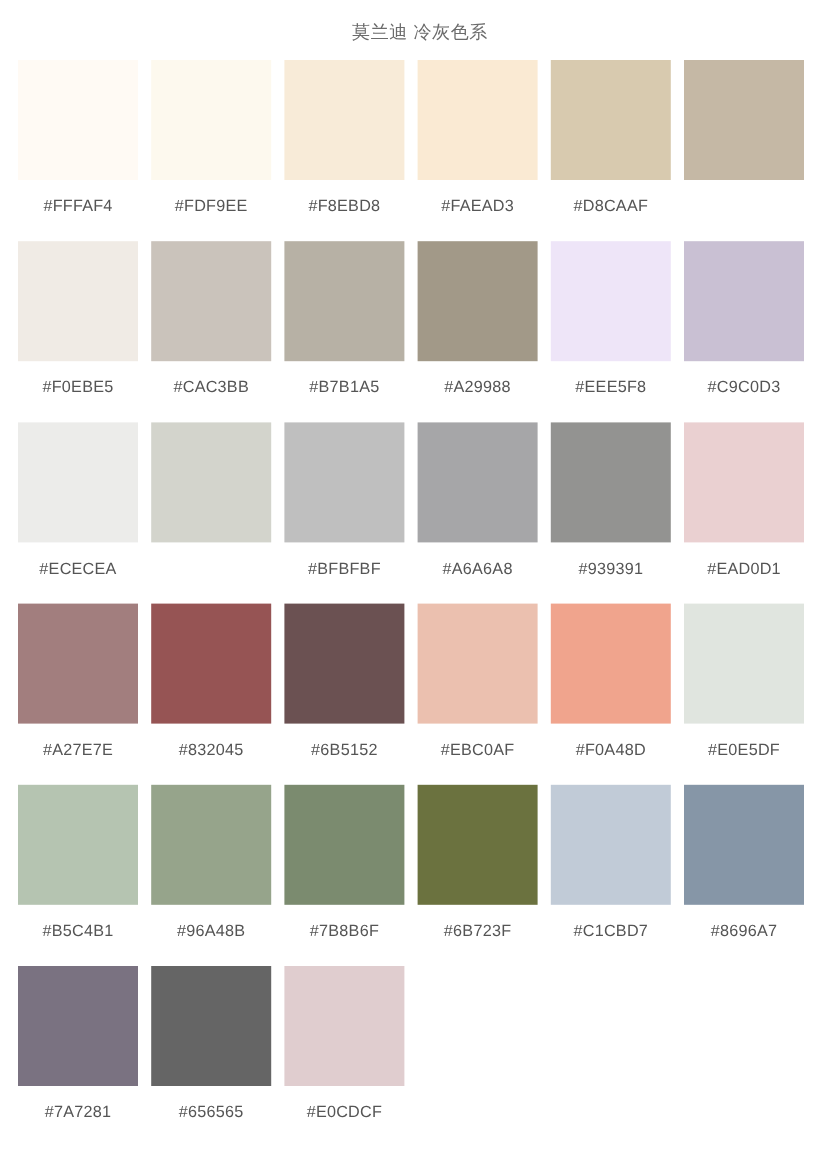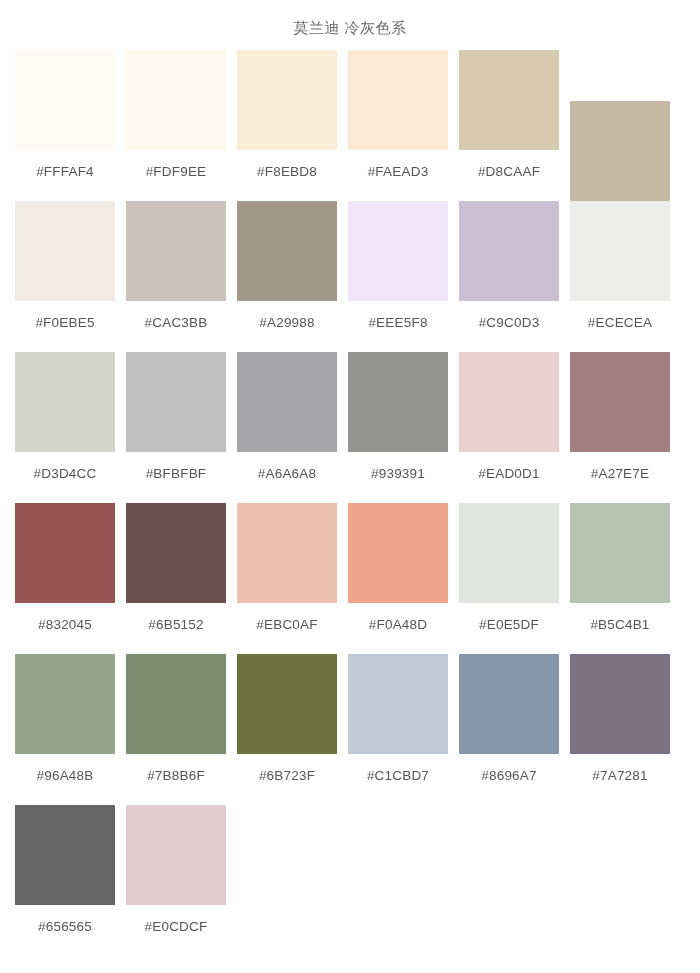--- a/index.html
+++ b/index.html
@@ -37,21 +37,20 @@
     grid-template-columns: repeat(6, 100px);
     column-gap: 11px;
     row-gap: 0px;
     box-sizing: border-box;
   }
   .swatch-cell {
     width: 100px;
     display: flex;
     flex-direction: column;
     align-items: center;
-    justify-content: flex-end;
   }
   .swatch-chip {
     width: 100px;
     height: 100px;
     display: block;
   }
   .swatch-label {
     font-size: 13.5px;
     color: #555555;
     line-height: 16px;
@@ -95,38 +94,41 @@
       </div>
       <div class="swatch-cell">
         <div class="swatch-chip" style="background-color: rgb(240, 235, 229);"></div>
         <div class="swatch-label">#F0EBE5</div>
       </div>
       <div class="swatch-cell">
         <div class="swatch-chip" style="background-color: rgb(202, 195, 187);"></div>
         <div class="swatch-label">#CAC3BB</div>
       </div>
       <div class="swatch-cell">
+        <div class="swatch-chip" style="background-color: rgb(183, 177, 165);"></div>
+        <div class="swatch-label">#B7B1A5</div>
+      </div>
+      <div class="swatch-cell">
         <div class="swatch-chip" style="background-color: rgb(162, 153, 136);"></div>
         <div class="swatch-label">#A29988</div>
       </div>
       <div class="swatch-cell">
         <div class="swatch-chip" style="background-color: rgb(238, 229, 248);"></div>
         <div class="swatch-label">#EEE5F8</div>
       </div>
       <div class="swatch-cell">
         <div class="swatch-chip" style="background-color: rgb(201, 192, 211);"></div>
         <div class="swatch-label">#C9C0D3</div>
       </div>
       <div class="swatch-cell">
         <div class="swatch-chip" style="background-color: rgb(236, 236, 234);"></div>
         <div class="swatch-label">#ECECEA</div>
       </div>
       <div class="swatch-cell">
         <div class="swatch-chip" style="background-color: rgb(211, 212, 204);"></div>
-        <div class="swatch-label">#D3D4CC</div>
       </div>
       <div class="swatch-cell">
         <div class="swatch-chip" style="background-color: rgb(191, 191, 191);"></div>
         <div class="swatch-label">#BFBFBF</div>
       </div>
       <div class="swatch-cell">
         <div class="swatch-chip" style="background-color: rgb(166, 166, 168);"></div>
         <div class="swatch-label">#A6A6A8</div>
       </div>
       <div class="swatch-cell">

